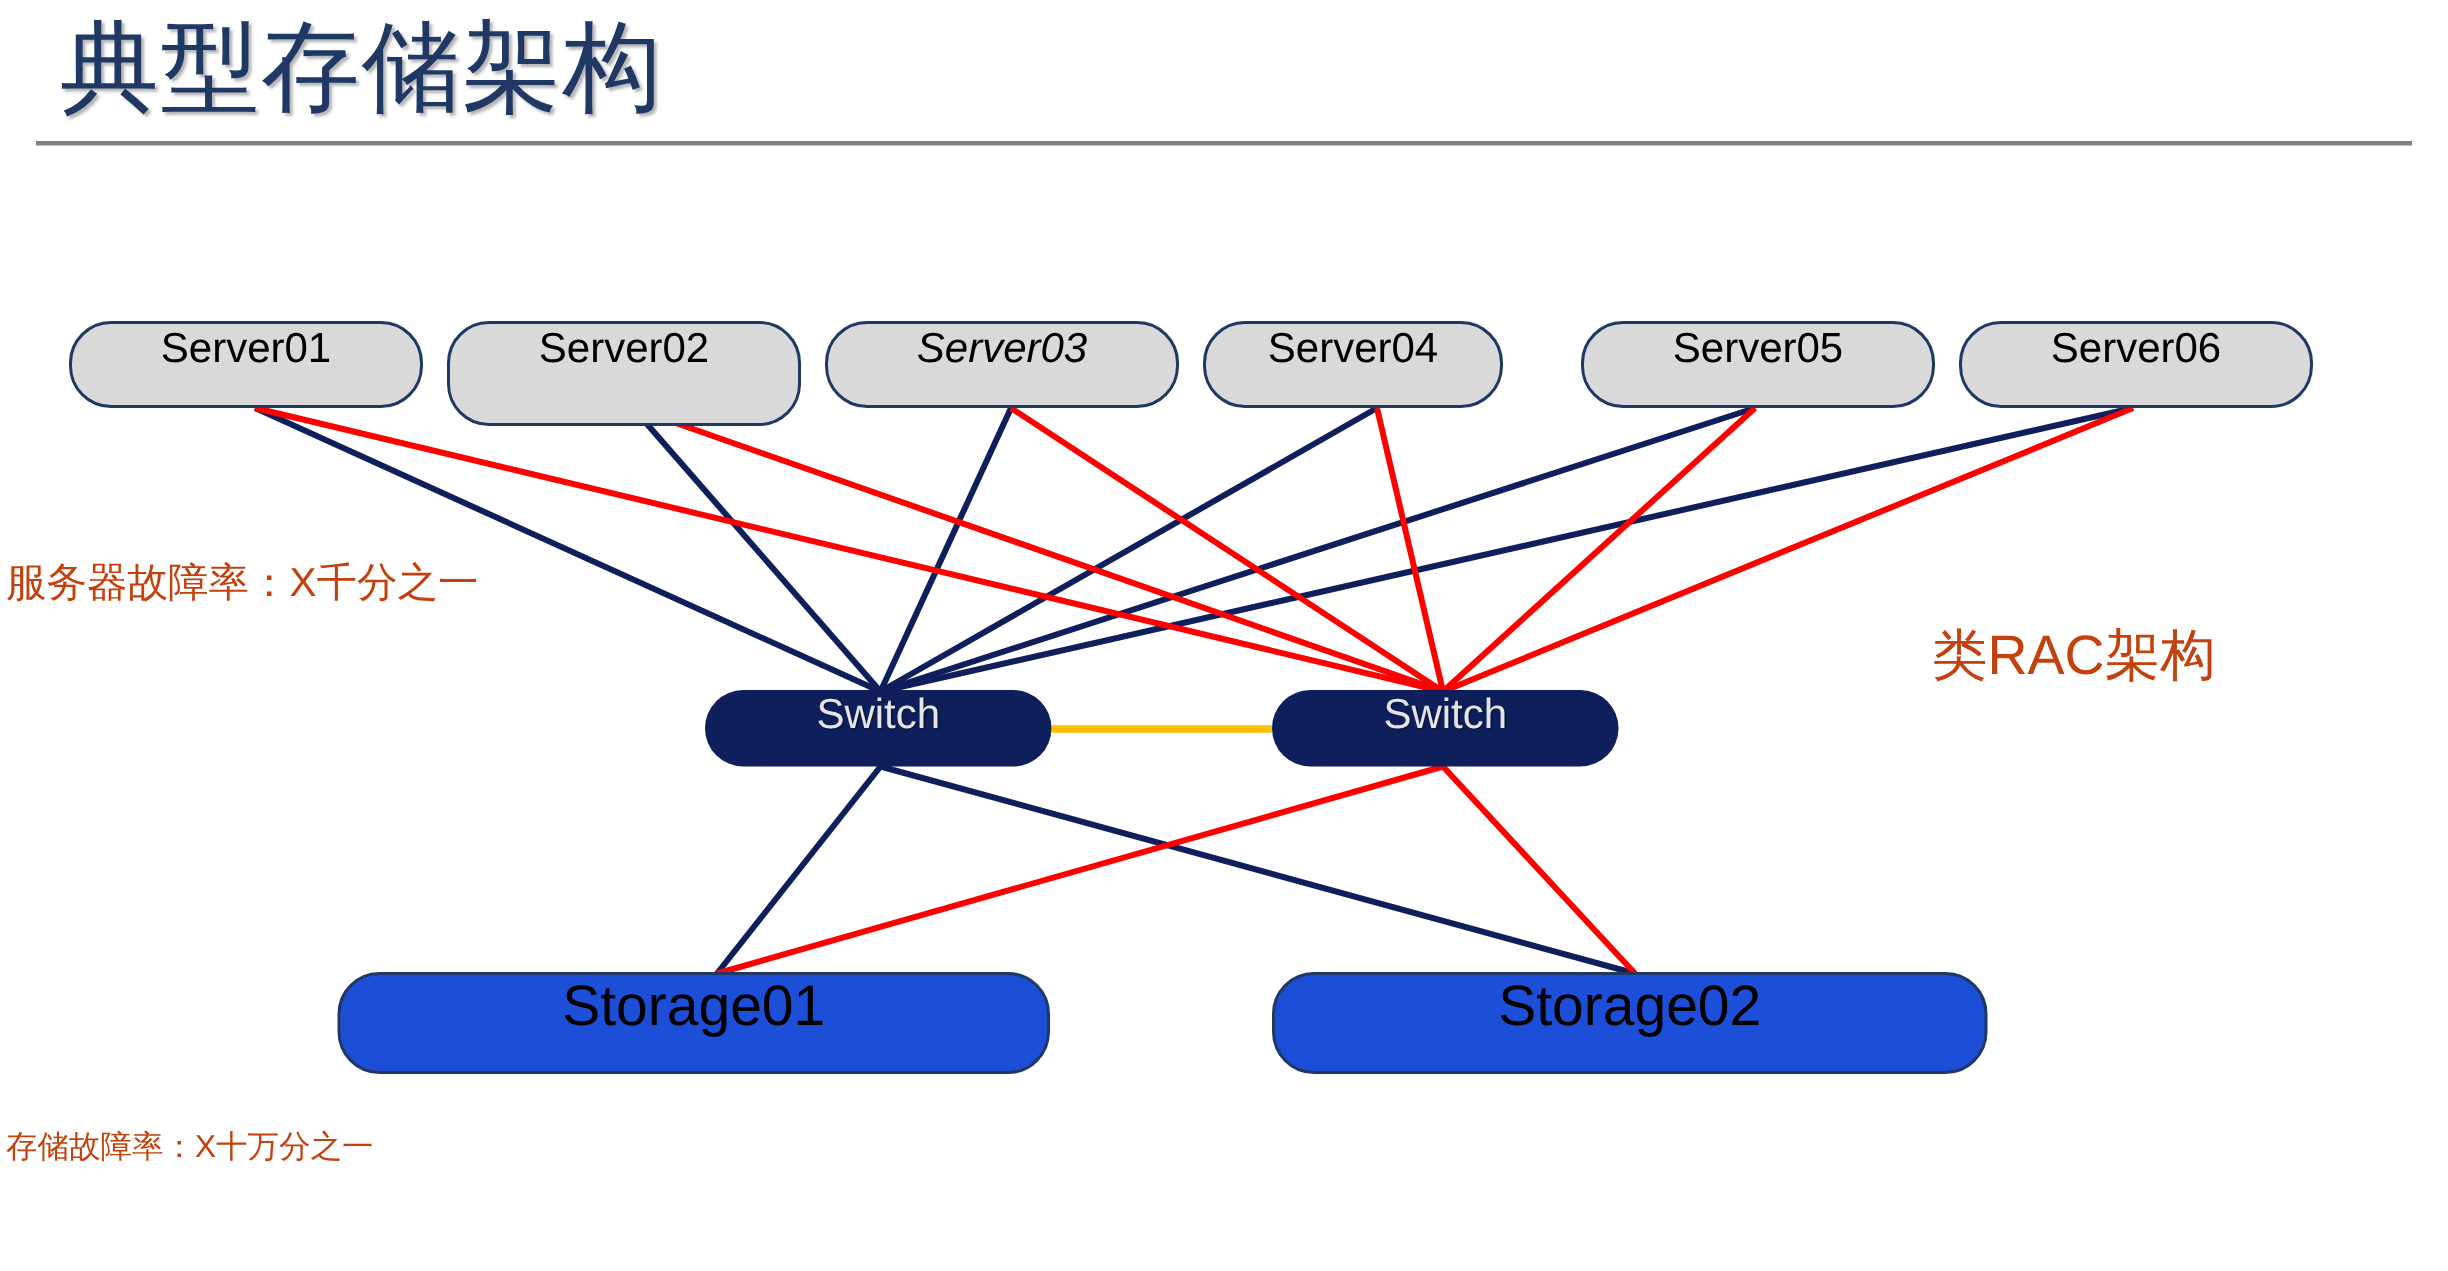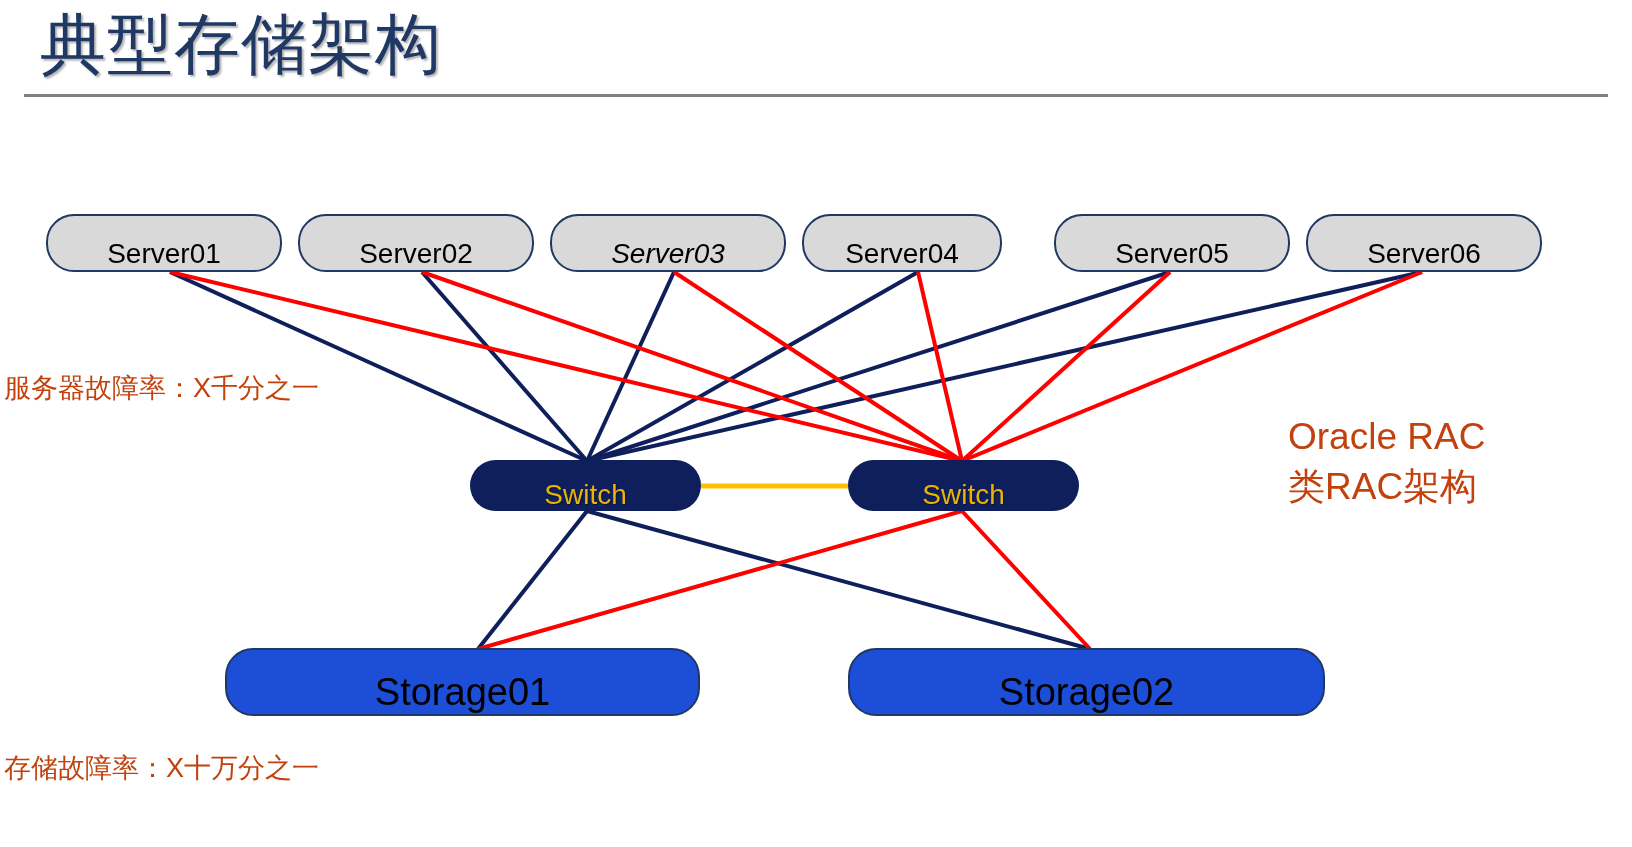--- a/index.html
+++ b/index.html
@@ -47,21 +47,21 @@
     top: 0;
     width: 1632px;
     height: 847px;
   }
 
   
   .node {
     position: absolute;
     box-sizing: border-box;
     display: flex;
-    align-items: flex-end;
+    align-items: flex-start;
     justify-content: center;
     white-space: nowrap;
     border-radius: 28px;
   }
   .node.server {
     background: #D9D9D9;
     border: 2px solid #1F3864;
     font-size: 28px;
     color: #000000;
     height: 58px;
@@ -69,21 +69,21 @@
   }
   .node.storage {
     background: #1d4ed8;
     border: 2px solid #1F3864;
     font-size: 38px;
     color: #000000;
     height: 68px;
   }
   .node.switch {
     background: #0E1F5B;
-    color: #eab308;
+    color: #e5e5e5;
     font-size: 28px;
     border: none;
     height: 51px;
     width: 231px;
     text-shadow: 1px 1px 1px rgba(0,0,0,0.35);
   }
 
   
   .annot {
     position: absolute;
@@ -91,21 +91,21 @@
     white-space: nowrap;
   }
   #annot-server-rate {
     left: 4px;
     top: 370px;
     font-size: 27px;
   }
   #annot-storage-rate {
     left: 4px;
     top: 750px;
-    font-size: 27px;
+    font-size: 21px;
   }
   #annot-cluster {
     left: 1288px;
     top: 412px;
     font-size: 37px;
     line-height: 50px;
   }
   #annot-cluster div { white-space: nowrap; }
 </style>
 </head>
@@ -133,21 +133,21 @@
       <line x1="587" y1="511" x2="1090" y2="649" stroke="#0E1F5B" stroke-width="4" stroke-linecap="butt"></line>
       <line x1="962" y1="511" x2="478" y2="649" stroke="#FF0000" stroke-width="4" stroke-linecap="butt"></line>
       <line x1="962" y1="511" x2="1090" y2="649" stroke="#FF0000" stroke-width="4" stroke-linecap="butt"></line>
       <line x1="701" y1="486" x2="848" y2="486" stroke="#FFC000" stroke-width="5" stroke-linecap="butt"></line>
     </svg>
 
   <div id="nodes-layer">
       <div class="node server" style="left: 46px; top: 214px; width: 236px; height: 58px;">
         <span>Server01</span>
       </div>
-      <div class="node server" style="left: 298px; top: 214px; width: 236px; height: 58px;">
+      <div class="node server" style="left: 298px; top: 214px; width: 236px; height: 70px;">
         <span>Server02</span>
       </div>
       <div class="node server" style="left: 550px; top: 214px; width: 236px; height: 58px; font-style: italic;">
         <span>Server03</span>
       </div>
       <div class="node server" style="left: 802px; top: 214px; width: 200px; height: 58px;">
         <span>Server04</span>
       </div>
       <div class="node server" style="left: 1054px; top: 214px; width: 236px; height: 58px;">
         <span>Server05</span>
@@ -167,17 +167,16 @@
       <div class="node storage" style="left: 848px; top: 648px; width: 477px; height: 68px;">
         <span>Storage02</span>
       </div>
     </div>
 
   <div class="annot" id="annot-server-rate">服务器故障率：X千分之一</div>
 
   <div class="annot" id="annot-storage-rate">存储故障率：X十万分之一</div>
 
   <div class="annot" id="annot-cluster">
-    <div>Oracle RAC</div>
     <div>类RAC架构</div>
   </div>
 
 </div>
 
 </body></html>

